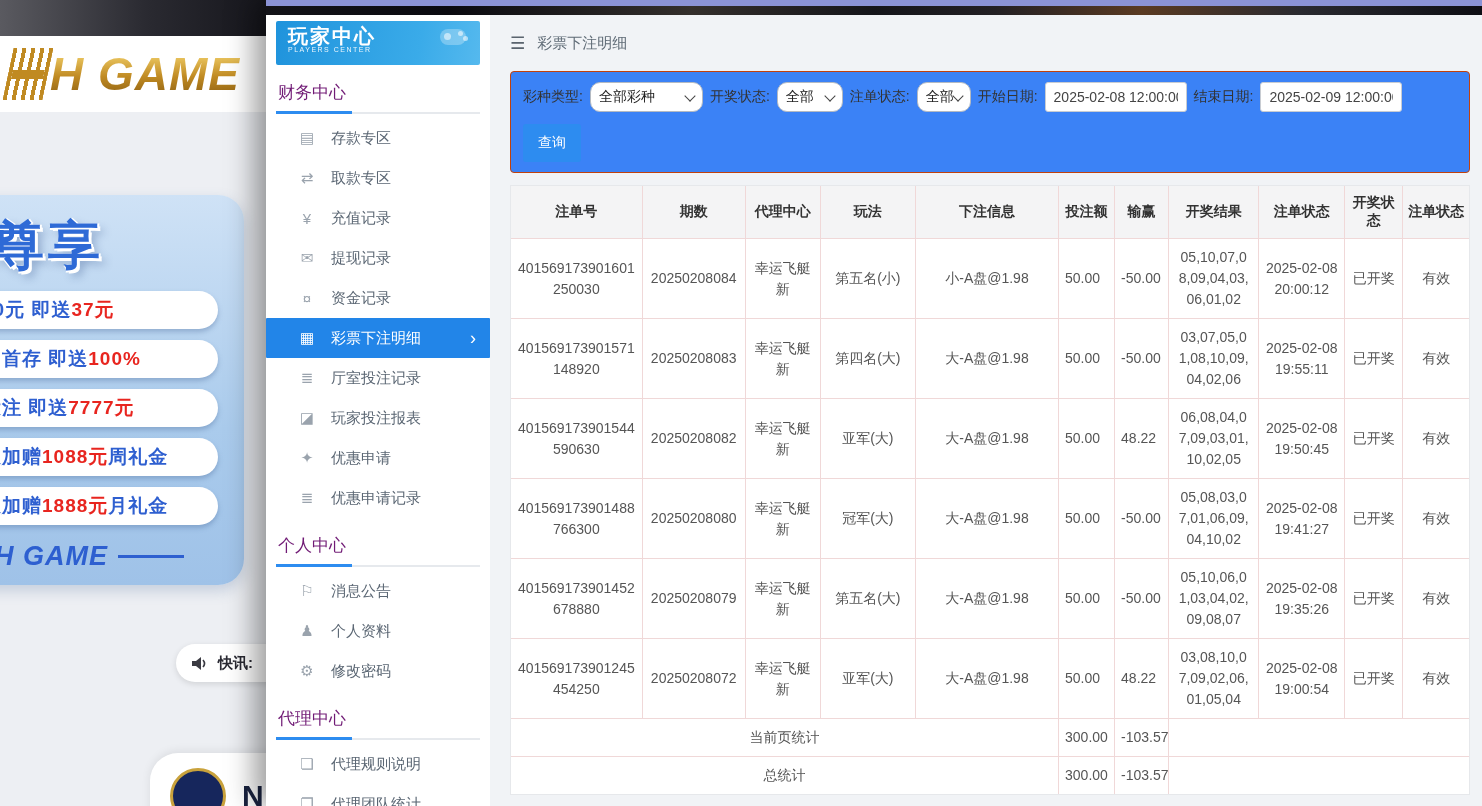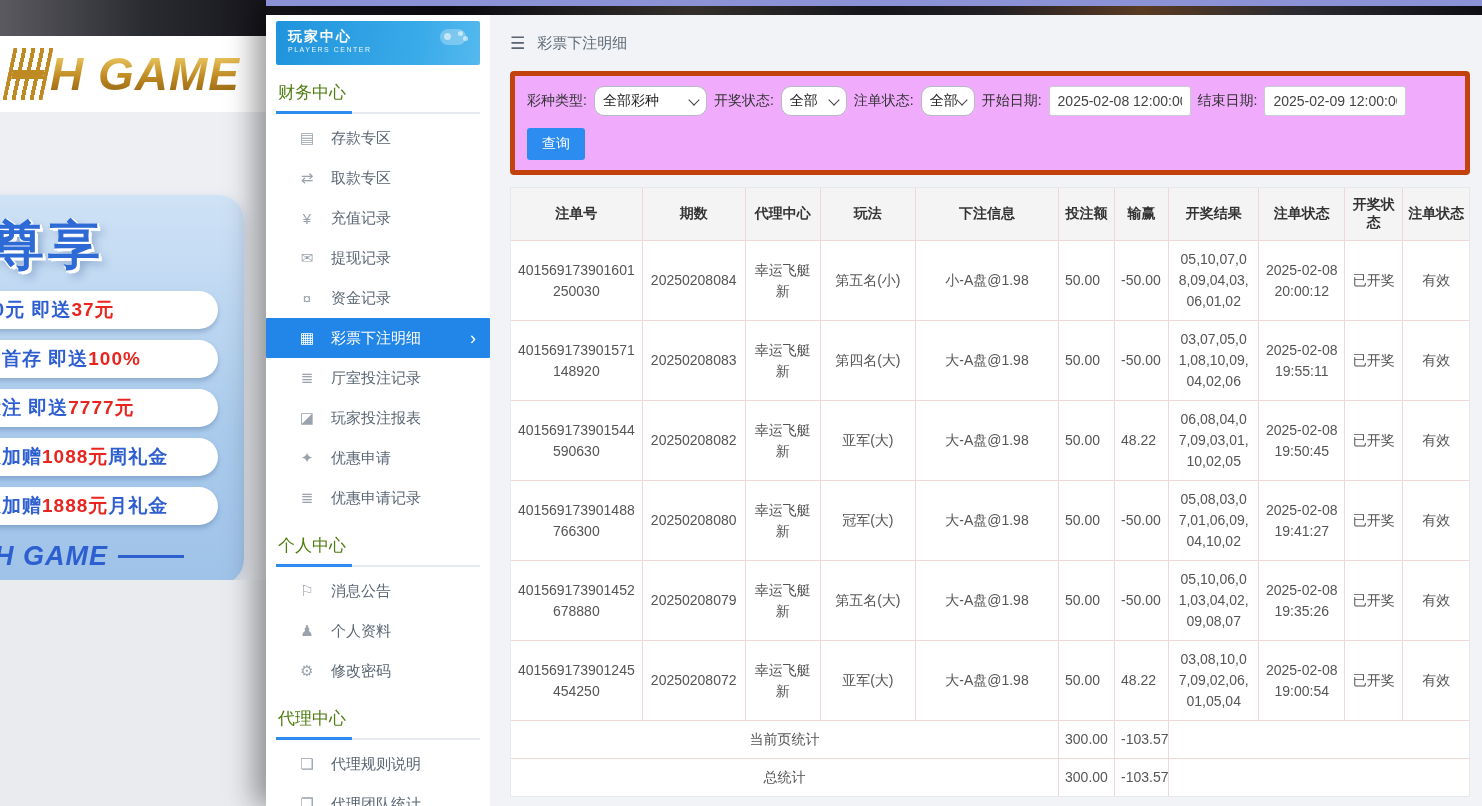--- a/index.html
+++ b/index.html
@@ -2,21 +2,21 @@
 <html><head>
 <meta charset="utf-8">
 <style>
   html,body{margin:0;padding:0;}
   body{
     width:1482px;height:806px;position:relative;overflow:hidden;
     background:#e9ebef;font-family:"Liberation Sans","DejaVu Sans",sans-serif;
     -webkit-font-smoothing:antialiased;
   }
   
-  .left-bg{position:absolute;left:0;top:0;width:266px;height:580px;background:#edeff3;overflow:hidden;}
+  .left-bg{position:absolute;left:0;top:0;width:266px;height:806px;background:#edeff3;overflow:hidden;}
   .left-topband{position:absolute;left:0;top:0;width:266px;height:36px;
     background:linear-gradient(90deg,#5a5a60,#2a2a31 55%,#16161c);}
   .logo-bar{position:absolute;left:0;top:36px;width:266px;height:76px;background:#fff;
     display:flex;align-items:center;padding-left:8px;box-sizing:border-box;overflow:hidden;}
   .logo-bars{display:inline-block;width:40px;height:52px;margin-right:2px;transform:skewX(-12deg);
     background:repeating-linear-gradient(90deg,#c08a22 0 4px,transparent 4px 9px);position:relative;flex-shrink:0;}
   .logo-bars::after{content:"";position:absolute;left:4px;right:4px;top:22px;height:9px;background:#c08a22;}
   .logo-text{font-style:italic;font-weight:900;font-size:46px;letter-spacing:1px;white-space:nowrap;
     background:linear-gradient(180deg,#f2d06a 10%,#c08a22 55%,#8c5f12 95%);
     -webkit-background-clip:text;background-clip:text;color:transparent;}
@@ -42,47 +42,47 @@
   
   .overlay{position:absolute;left:266px;top:0;right:0;bottom:0;box-shadow:-12px 0 26px rgba(0,0,0,.38);}
   .strip-purple{height:6px;background:#8b93d6;}
   .strip-dark{height:9px;background:linear-gradient(90deg,#131318,#0a0a10 15%,#342f2c 35%,#15151a 50%,
     #232024 60%,#5a3a22 72%,#2a2a30 85%,#0e0e14);}
   .panel{display:flex;height:calc(806px - 15px);background:#f1f3f6;}
   
   .sidebar{width:224px;background:#fff;padding:6px 10px 0;box-sizing:border-box;overflow:hidden;flex-shrink:0;}
   .sb-header{height:44px;border-radius:2px;color:#fff;padding:5px 12px;box-sizing:border-box;position:relative;overflow:hidden;
     background:linear-gradient(100deg,#1f93dc,#3aabe9 70%,#55b9ee);}
-  .sb-title{font-size:14px;font-weight:700;letter-spacing:2px;line-height:20px;}
+  .sb-title{font-size:20px;font-weight:700;letter-spacing:2px;line-height:20px;}
   .sb-sub{font-size:7px;letter-spacing:1.5px;color:rgba(255,255,255,.9);}
   .sb-pad{position:absolute;right:14px;top:8px;width:26px;height:16px;border-radius:8px;background:rgba(255,255,255,.28);}
   .sb-pad::before{content:"";position:absolute;left:4px;top:4px;width:7px;height:7px;border-radius:50%;background:rgba(255,255,255,.55);}
   .sb-pad::after{content:"";position:absolute;right:3px;top:2px;width:5px;height:5px;border-radius:50%;
     background:rgba(255,255,255,.55);box-shadow:5px 5px 0 rgba(255,255,255,.55);}
-  .sec-title{font-size:17px;color:#4d7c0f;margin:16px 2px 8px;}
+  .sec-title{font-size:17px;color:#701a75;margin:16px 2px 8px;}
   .sec-line{height:2px;background:#e6e9ed;position:relative;margin-bottom:4px;}
   .sec-line i{position:absolute;left:0;top:-1px;height:3px;width:76px;background:#2d8cf0;}
   .sb-item{height:40px;display:flex;align-items:center;gap:15px;padding:0 8px 0 22px;color:#5a6673;font-size:15px;cursor:pointer;}
   .sb-ico{width:18px;text-align:center;color:#9aa3ad;font-size:15px;flex-shrink:0;}
   .sb-item.active{background:#2285e8;color:#fff;margin:0 -10px;padding:0 14px 0 32px;border-radius:1px;}
   .sb-item.active .sb-ico{color:#fff;}
   .chev{margin-left:auto;font-size:18px;line-height:1;color:#fff;}
   
   .content{flex:1;padding:0 12px 0 20px;box-sizing:border-box;overflow:hidden;}
   .topbar{height:56px;display:flex;align-items:center;gap:12px;color:#5f6b76;font-size:15px;}
   .hamburger{font-size:17px;color:#5a646e;cursor:pointer;}
-  .filter-card{background:#f0abfc;border:5px solid #c2410c;border-radius:4px;padding:10px 12px;}
+  .filter-card{background:#3b82f6;border:1px solid #c2410c;border-radius:4px;padding:10px 12px;}
   .filter-row{display:flex;align-items:center;gap:7px;font-size:14px;color:#333;white-space:nowrap;}
   .select{height:30px;border:1px solid #b4bac2;border-radius:10px;background:#fff;display:flex;align-items:center;
     padding:0 20px 0 8px;position:relative;font-size:14px;color:#222;box-sizing:border-box;cursor:pointer;}
   .caret{width:7px;height:7px;border-right:1.6px solid #444;border-bottom:1.6px solid #444;
     transform:rotate(45deg);position:absolute;right:8px;top:9px;}
   .date-input{height:30px;width:142px;border:1px solid #c8ccd2;border-radius:3px;padding:0 8px;font-size:14px;
     color:#444;font-family:inherit;box-sizing:border-box;}
-  .query-btn{margin-top:12px;height:32px;min-width:58px;background:#2d8cf0;color:#fff;border:none;border-radius:3px;
+  .query-btn{margin-top:12px;height:38px;min-width:58px;background:#2d8cf0;color:#fff;border:none;border-radius:3px;
     font-size:14px;font-family:Liberation Serif, serif;cursor:pointer;}
   .table-card{margin-top:12px;background:#fff;border:1px solid #e6e8eb;}
   table{width:100%;border-collapse:collapse;table-layout:fixed;font-size:14px;color:#555;}
   th{background:#f4f4f5;font-weight:700;color:#333;padding:8px 2px;border:1px solid #f0d8d8;border-top:none;font-size:14px;}
   td{border:1px solid #f0d8d8;text-align:center;padding:8px 6px;line-height:1.5;vertical-align:middle;}
   th:first-child,td:first-child{border-left:none;}
   th:last-child,td:last-child{border-right:none;}
   tr:last-child td{border-bottom:none;}
   tbody.data td:nth-child(1),tbody.data td:nth-child(8){word-break:break-all;}
   tbody.data td:nth-child(6),tbody.data td:nth-child(7){text-align:right;padding-right:24px;}

